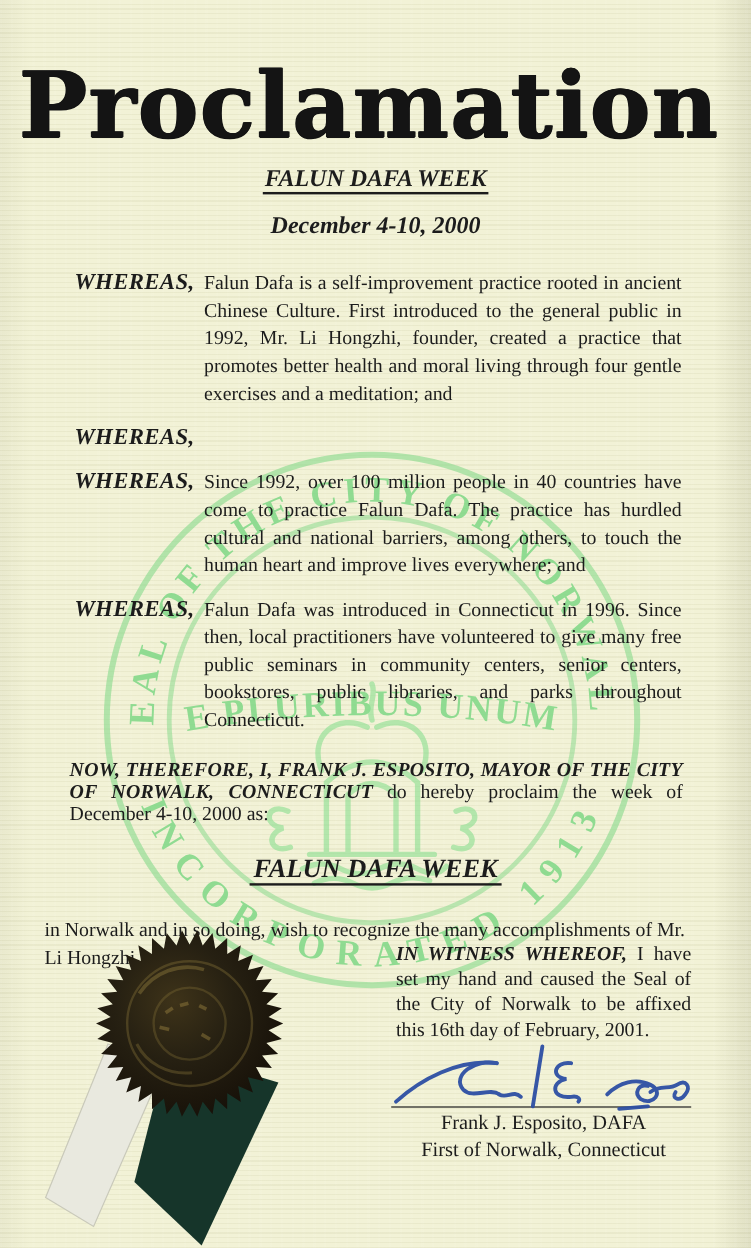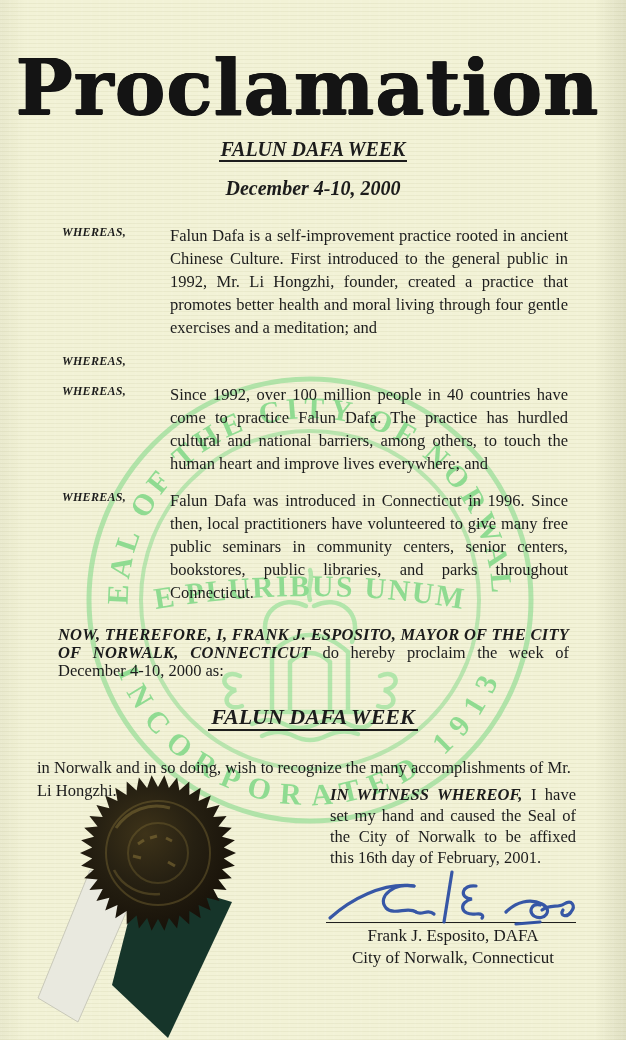--- a/index.html
+++ b/index.html
@@ -23,21 +23,21 @@
     font-size:76px;line-height:1.15;color:#141414;
     text-shadow:0.6px 0 #141414,-0.6px 0 #141414,0 0.6px #141414;
     letter-spacing:1px;
   }
   .subject{ text-align:center;font-weight:bold;font-style:italic;font-size:20px;line-height:24px; }
   .subject .u{ border-bottom:2px solid #1c1c1c;padding:0 2px; }
   .subject-date{ text-align:center;font-weight:bold;font-style:italic;font-size:20px;margin-top:16px; }
 
   .clauses{ margin:24px 58px 0 62px; }
   .clause{ display:grid;grid-template-columns:108px 1fr;margin-bottom:14px; }
-  .clause-label{ font-weight:bold;font-style:italic;font-size:12px;letter-spacing:0.3px;padding-top:1px; }
+  .clause-label{ font-weight:bold;font-style:italic;font-size:19px;letter-spacing:0.3px;padding-top:1px; }
   .clause-text{ font-size:16.5px;line-height:23px;text-align:justify; }
 
   .proclaim{ margin:22px 57px 0 58px;font-size:16.5px;line-height:18px;text-align:justify; }
   .proclaim .bold-it{ font-weight:bold;font-style:italic;letter-spacing:0.2px; }
 
   .declared{ text-align:center;margin-top:24px;font-weight:bold;font-style:italic;font-size:22px; }
   .declared .u{ border-bottom:2.5px solid #1c1c1c;padding:0 3px; }
 
   .closing{ margin:26px 52px 0 37px;font-size:16.5px;line-height:23px;text-align:left; }
 
@@ -132,21 +132,21 @@
           <path d="M 128,6 L 120,56"></path>
           <path d="M 152,20 C 138,18 134,32 148,33 C 134,36 136,50 152,48 C 158,47 160,50 158,52"></path>
           <path d="M 182,46 C 192,36 206,32 218,38 C 230,44 220,56 210,50 C 204,45 208,37 216,39"></path>
           <path d="M 218,44 C 226,38 234,42 240,38 C 248,33 252,40 247,46 C 243,52 235,50 239,44"></path>
           <path d="M 192,58 L 216,56"></path>
         </g>
       </svg>
     </div>
     <div class="sig-line"></div>
     <div class="sig-name">Frank J. Esposito, DAFA</div>
-    <div class="sig-org">City of Norwalk, Connecticut</div>
+    <div class="sig-org">First of Norwalk, Connecticut</div>
   </div>
 </div>
 
 <svg class="overlay" style="left:18px;top:758px;" width="262" height="282" viewBox="0 0 262 282">
   <defs>
     <radialGradient id="foilGrad" cx="42%" cy="38%" r="70%">
       <stop offset="0%" stop-color="#3e3319"></stop>
       <stop offset="45%" stop-color="#262012"></stop>
       <stop offset="80%" stop-color="#1b150b"></stop>
       <stop offset="100%" stop-color="#140f08"></stop>

